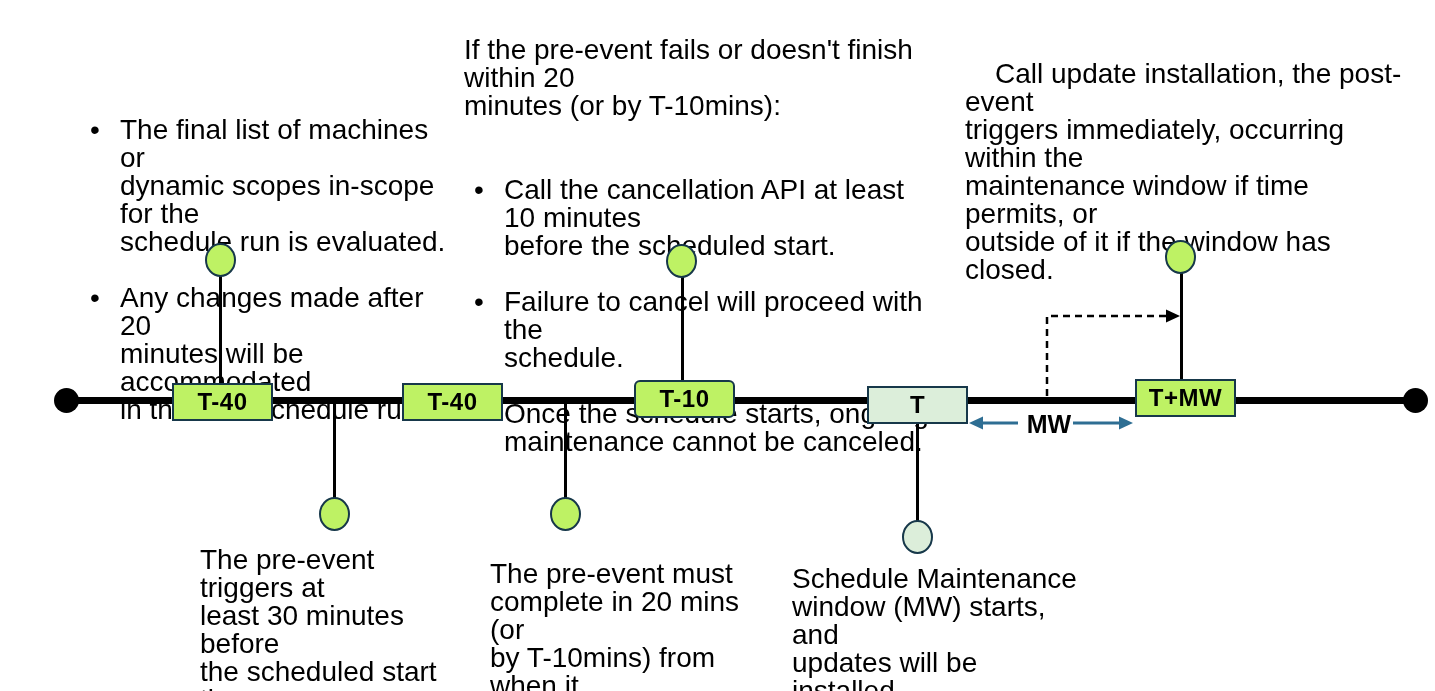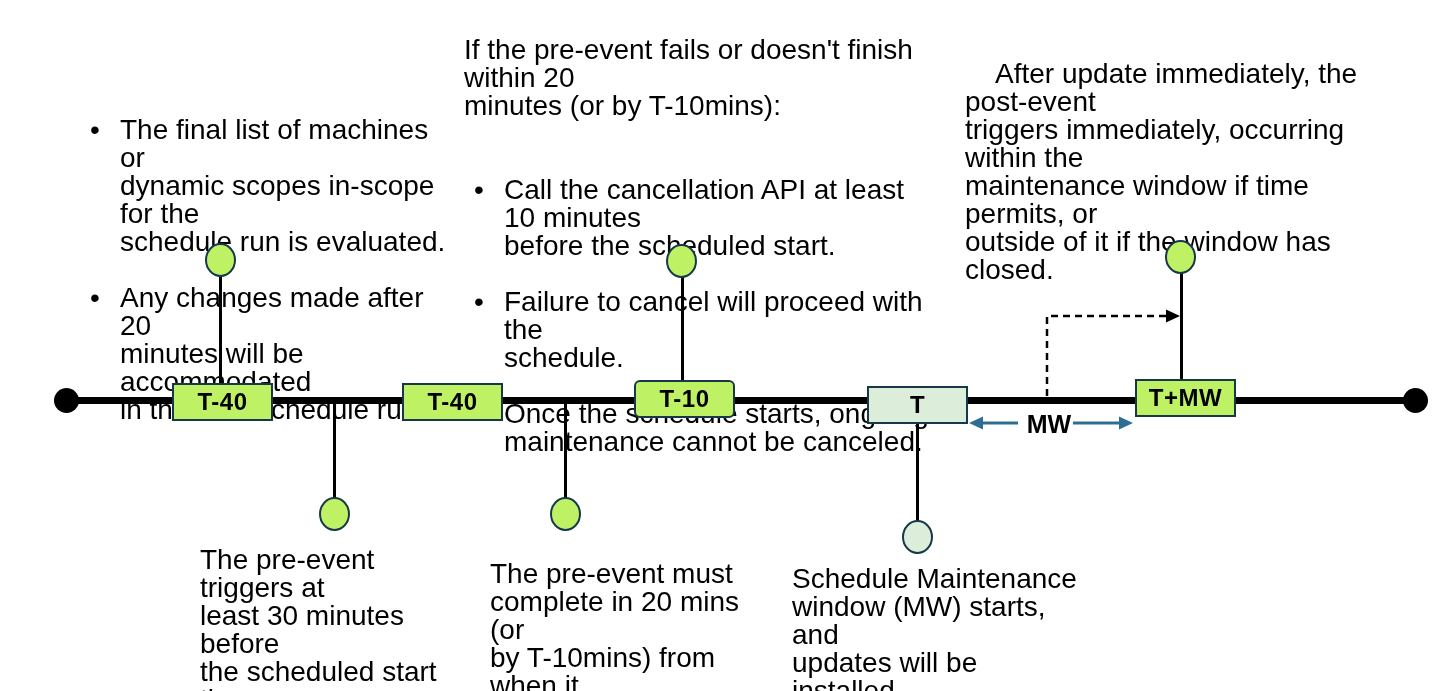--- a/index.html
+++ b/index.html
@@ -79,21 +79,21 @@
     <ul class="bullets">
       <li>Call the cancellation API at least 10 minutes
 before the scheduled start.</li>
       <li>Failure to cancel will proceed with the
 schedule.</li>
       <li>Once the schedule starts, ongoing
 maintenance cannot be canceled.</li>
     </ul>
   </div>
 
-  <div class="note indent-first" style="left:965px;top:60px;width:440px;">After update immediately, the post-event
+  <div class="note indent-first" style="left:965px;top:60px;width:440px;">Call update installation, the post-event
 triggers immediately, occurring within the
 maintenance window if time permits, or
 outside of it if the window has closed.</div>
 
   <div class="note" style="left:200px;top:546px;width:260px;">The pre-event triggers at
 least 30 minutes before
 the scheduled start time.</div>
 
   <div class="note" style="left:490px;top:560px;width:270px;">The pre-event must
 complete in 20 mins (or

